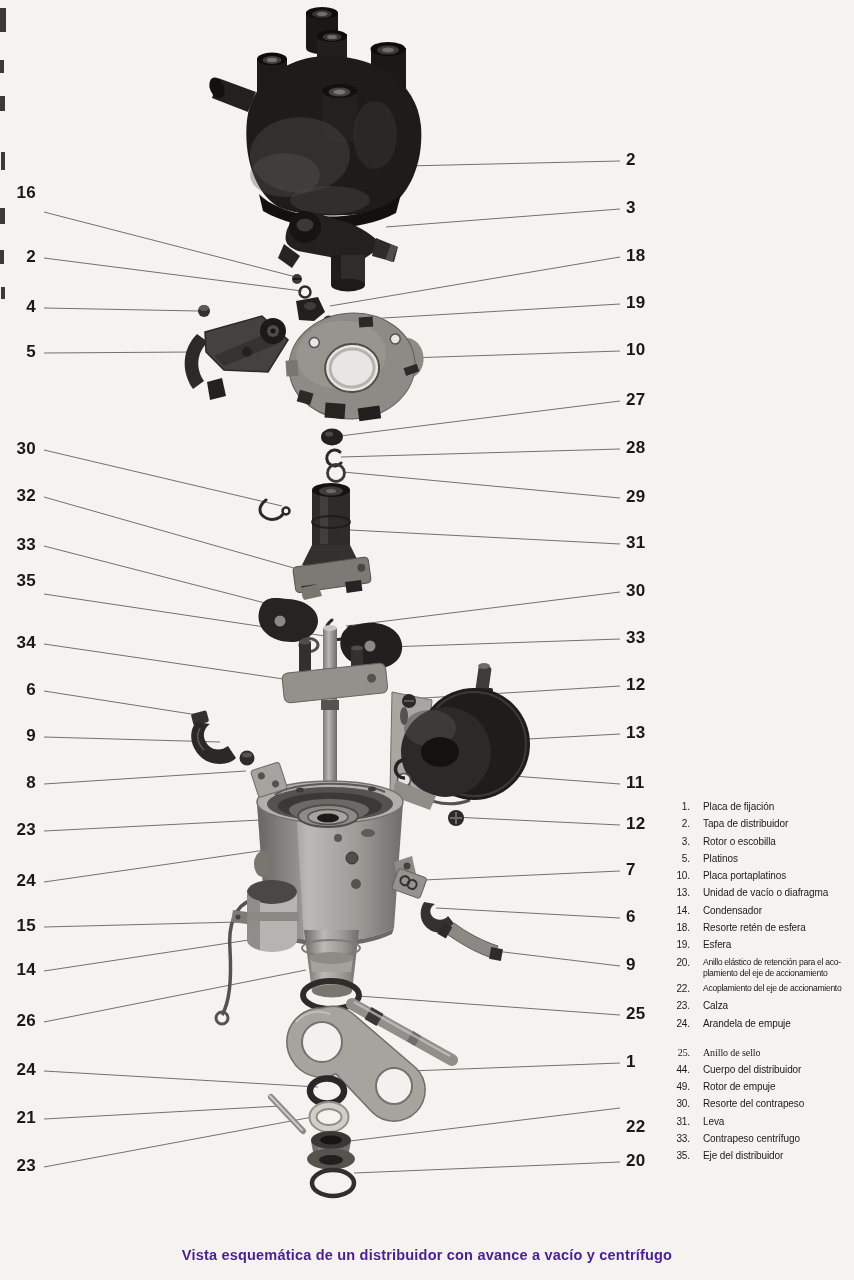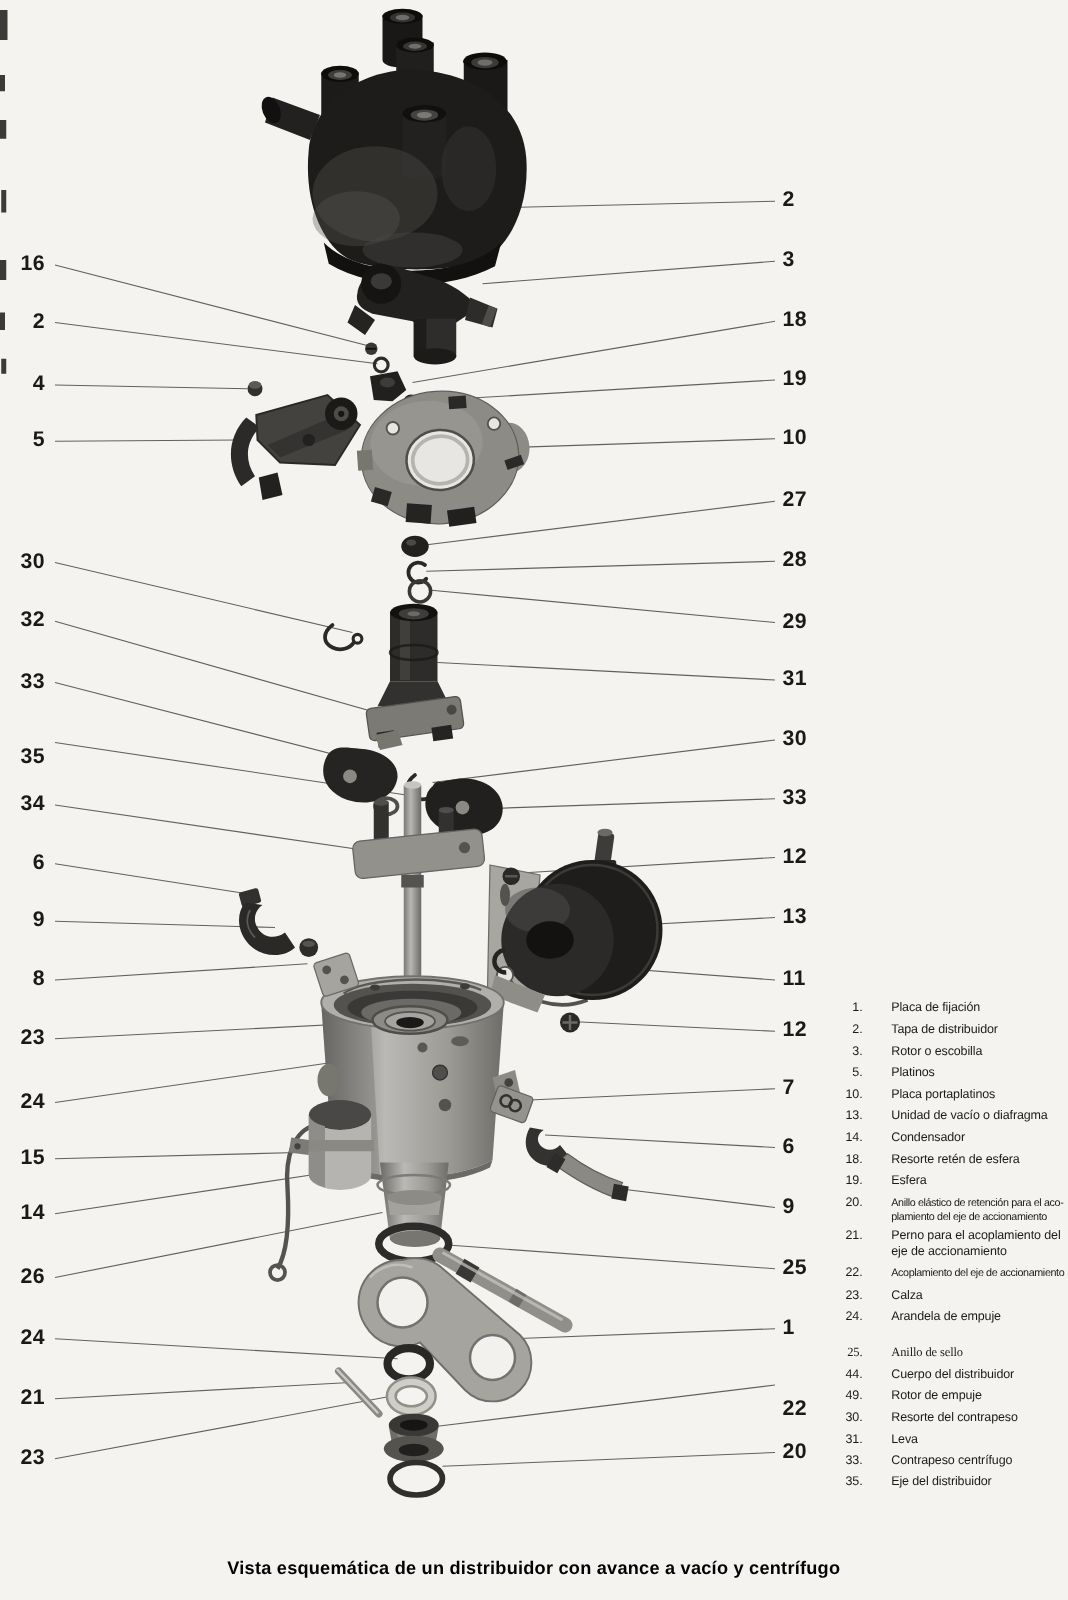--- a/index.html
+++ b/index.html
@@ -6,25 +6,25 @@
   body{width:854px;height:1280px;position:relative;background:#f4f3f0;
        font-family:"Liberation Sans",sans-serif;color:#1b1917;overflow:hidden;}
   .page{position:absolute;inset:0;}
   svg{position:absolute;left:0;top:0;}
   .co{position:absolute;font-weight:bold;font-size:17px;letter-spacing:.3px;color:#1b1917;line-height:18px;}
   .co.l{left:4px;width:32px;text-align:right;}
   .co.r{left:626px;width:36px;text-align:left;}
   .legend{position:absolute;left:662px;top:801px;width:190px;font-size:10px;letter-spacing:-.1px;line-height:1.28;color:#1c1a18;}
   .lrow{display:flex;margin-bottom:4.5px;}
   .lnum{flex:none;width:28px;text-align:right;}
-  .ltxt{margin-left:23px;flex:1;}
+  .ltxt{margin-left:13px;flex:1;}
   .lrow.cond .ltxt{font-size:8.6px;letter-spacing:-.3px;}
   .lrow.gap{margin-top:16px;font-family:Liberation Serif, serif;}
   .caption{position:absolute;left:0;top:1247px;width:854px;text-align:center;
-           font-weight:bold;font-size:14.5px;letter-spacing:.2px;color:#000000;}
+           font-weight:bold;font-size:14.5px;letter-spacing:.2px;color:#4c1d95;}
 </style>
 </head>
 <body>
 
 <div class="page">
 
 <svg width="854" height="1280" viewBox="0 0 854 1280">
   <defs>
     <linearGradient id="bodyGrad" x1="0" y1="0" x2="1" y2="0">
       <stop offset="0" stop-color="#6b6a66"></stop>
@@ -338,28 +338,28 @@
     <path d="M311,1141 L314,1157 L348,1157 L351,1141 Z" fill="#6e6d68"></path>
     <rect x="318" y="1142" width="8" height="14" fill="#8d8c87" opacity="0.7"></rect>
     <ellipse cx="331" cy="1140" rx="20" ry="9" fill="#3a3835"></ellipse>
     <ellipse cx="331" cy="1140" rx="11" ry="4.5" fill="#171513"></ellipse>
     <ellipse cx="331" cy="1159" rx="24" ry="10.5" fill="#55534d"></ellipse>
     <ellipse cx="331" cy="1160" rx="12" ry="5" fill="#21201e"></ellipse>
     <ellipse cx="333" cy="1183" rx="21" ry="13" fill="none" stroke="#312f2d" stroke-width="4.5"></ellipse>
   </g>
 </svg>
 
-<div class="co l" style="top:202px">16</div>
+<div class="co l" style="top:184px">16</div>
 <div class="co l" style="top:248px">2</div>
 <div class="co l" style="top:298px">4</div>
 <div class="co l" style="top:343px">5</div>
 <div class="co l" style="top:440px">30</div>
 <div class="co l" style="top:487px">32</div>
 <div class="co l" style="top:536px">33</div>
-<div class="co l" style="top:596px">35</div>
+<div class="co l" style="top:572px">35</div>
 <div class="co l" style="top:634px">34</div>
 <div class="co l" style="top:681px">6</div>
 <div class="co l" style="top:727px">9</div>
 <div class="co l" style="top:774px">8</div>
 <div class="co l" style="top:821px">23</div>
 <div class="co l" style="top:872px">24</div>
 <div class="co l" style="top:917px">15</div>
 <div class="co l" style="top:961px">14</div>
 <div class="co l" style="top:1012px">26</div>
 <div class="co l" style="top:1061px">24</div>
@@ -423,24 +423,20 @@
         <span class="ltxt">Resorte retén de esfera</span>
       </div>
   <div class="lrow">
         <span class="lnum">19.</span>
         <span class="ltxt">Esfera</span>
       </div>
   <div class="lrow cond">
         <span class="lnum">20.</span>
         <span class="ltxt">Anillo elástico de retención para el aco- plamiento del eje de accionamiento</span>
       </div>
-  <div class="lrow">
-        <span class="lnum">21.</span>
-        <span class="ltxt">Perno para el acoplamiento del eje de accionamiento</span>
-      </div>
   <div class="lrow cond">
         <span class="lnum">22.</span>
         <span class="ltxt">Acoplamiento del eje de accionamiento</span>
       </div>
   <div class="lrow">
         <span class="lnum">23.</span>
         <span class="ltxt">Calza</span>
       </div>
   <div class="lrow">
         <span class="lnum">24.</span>

